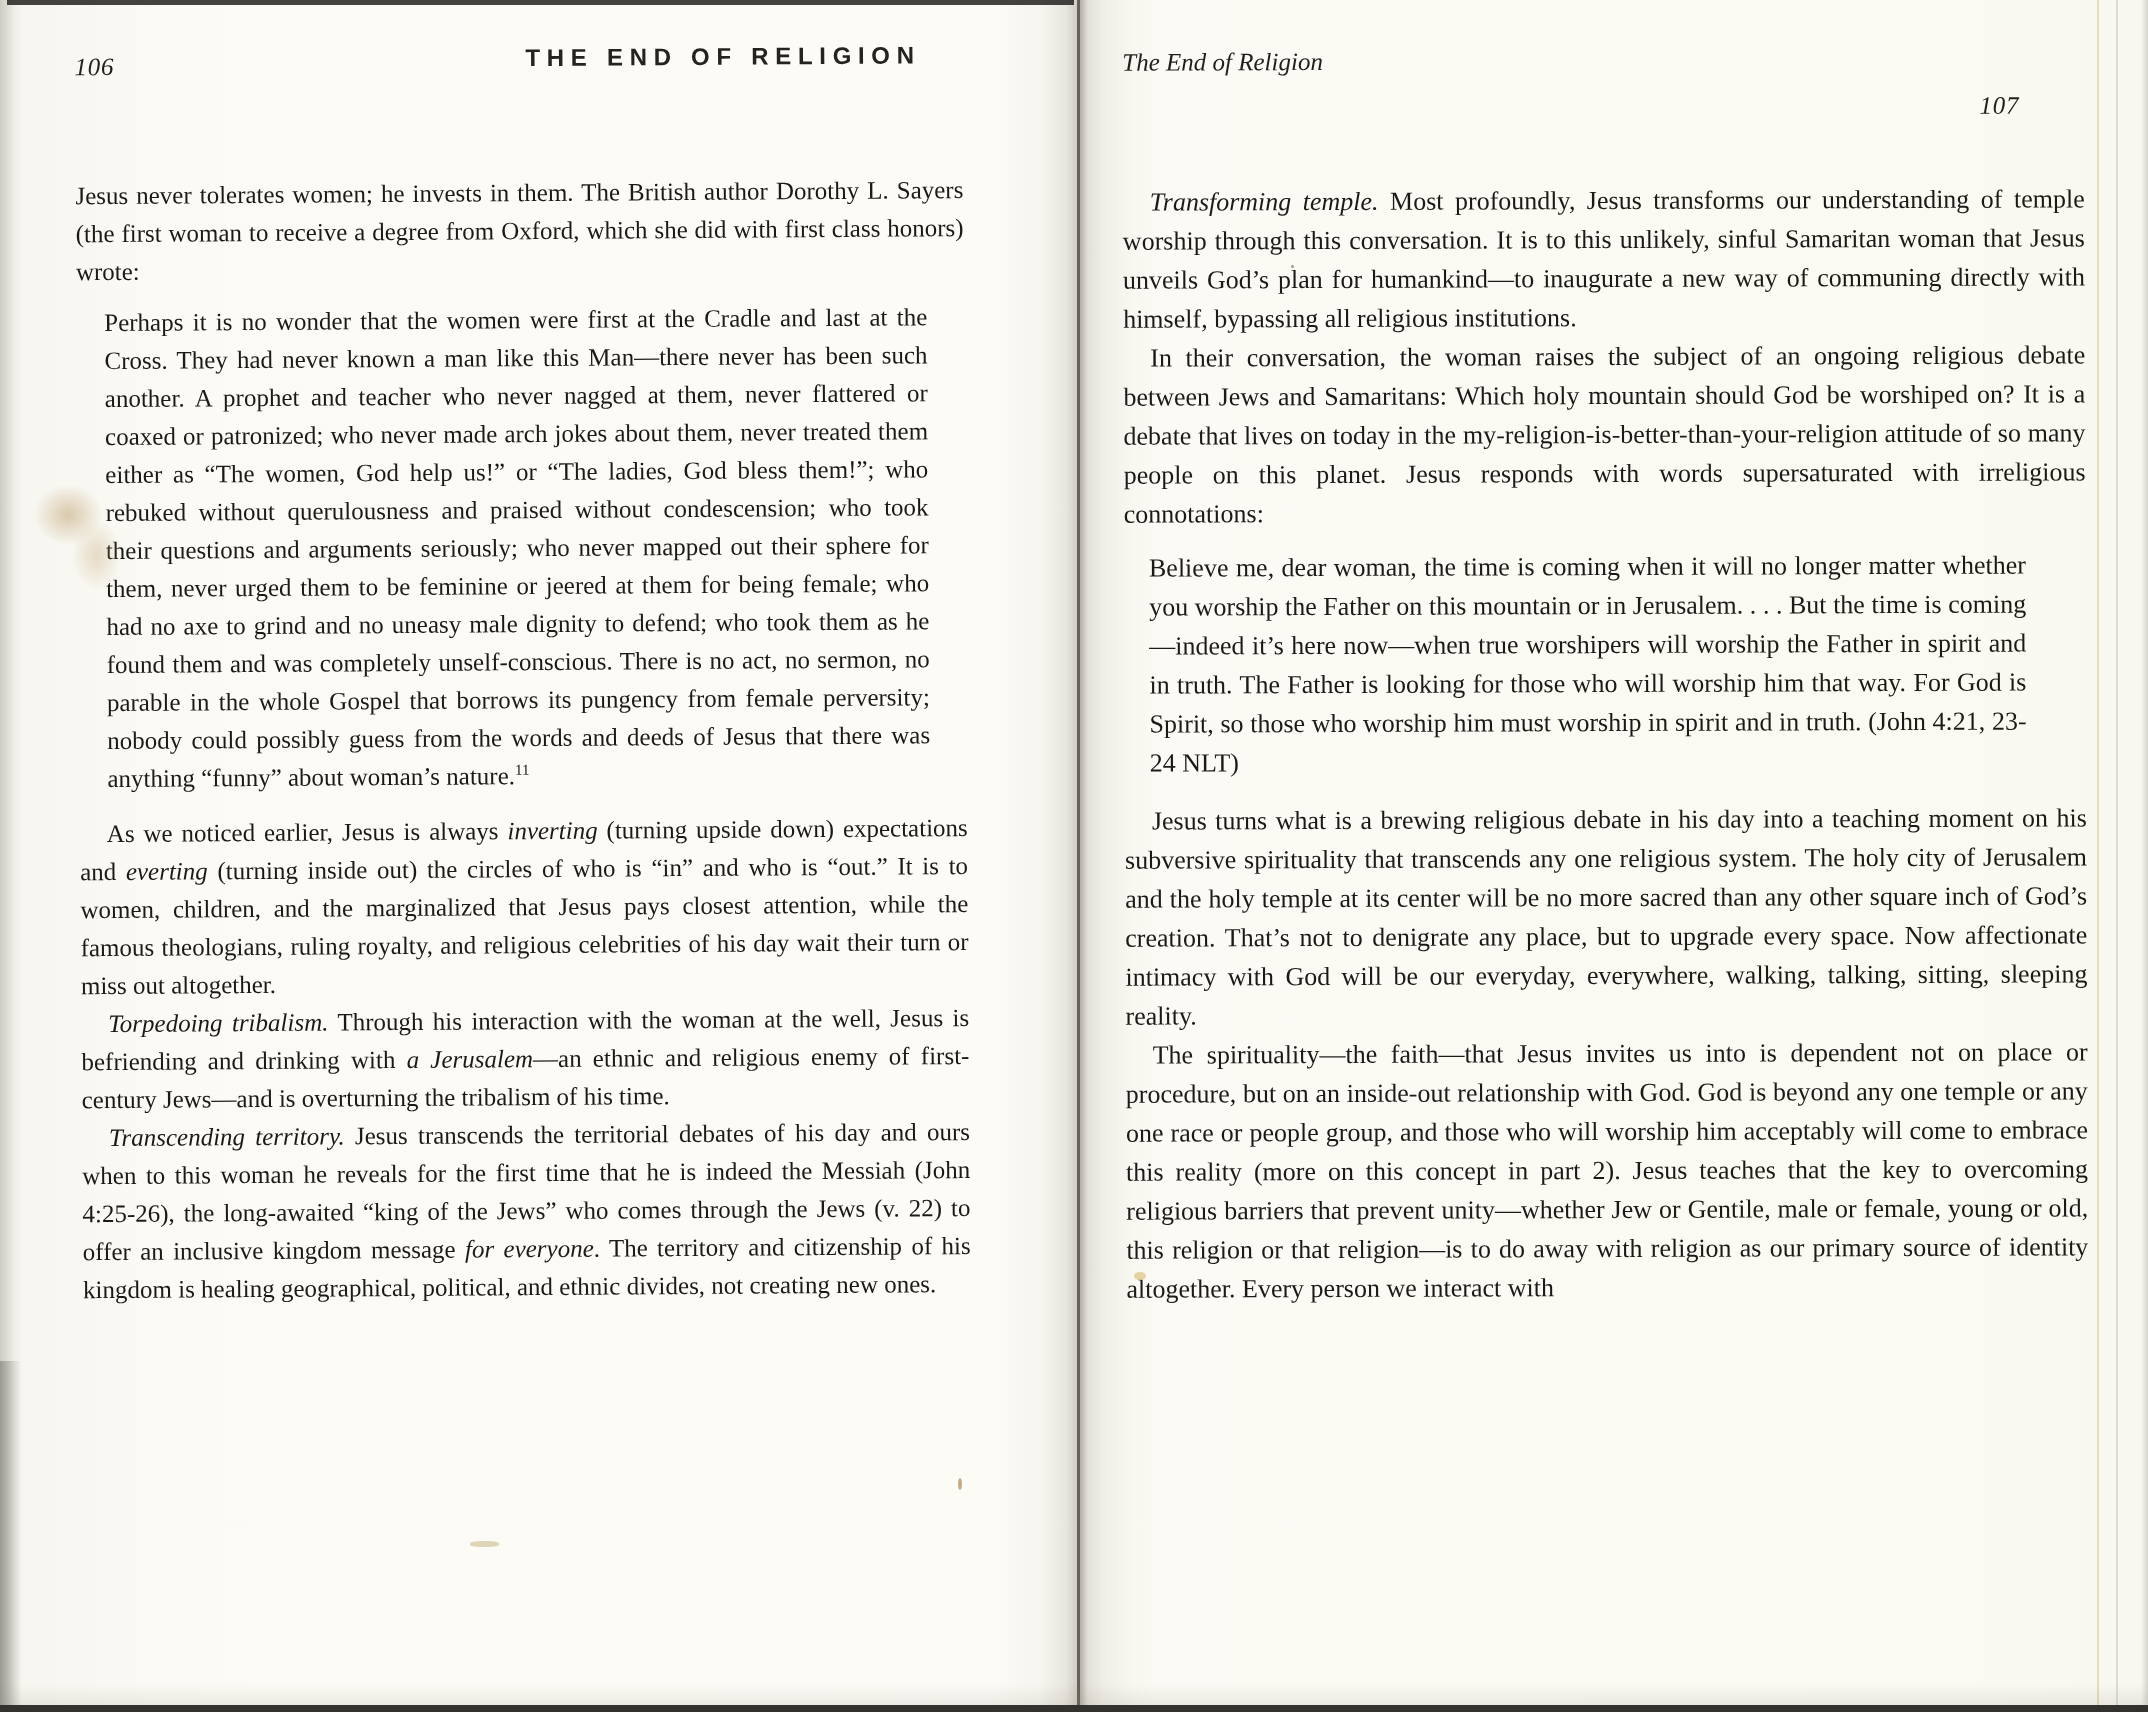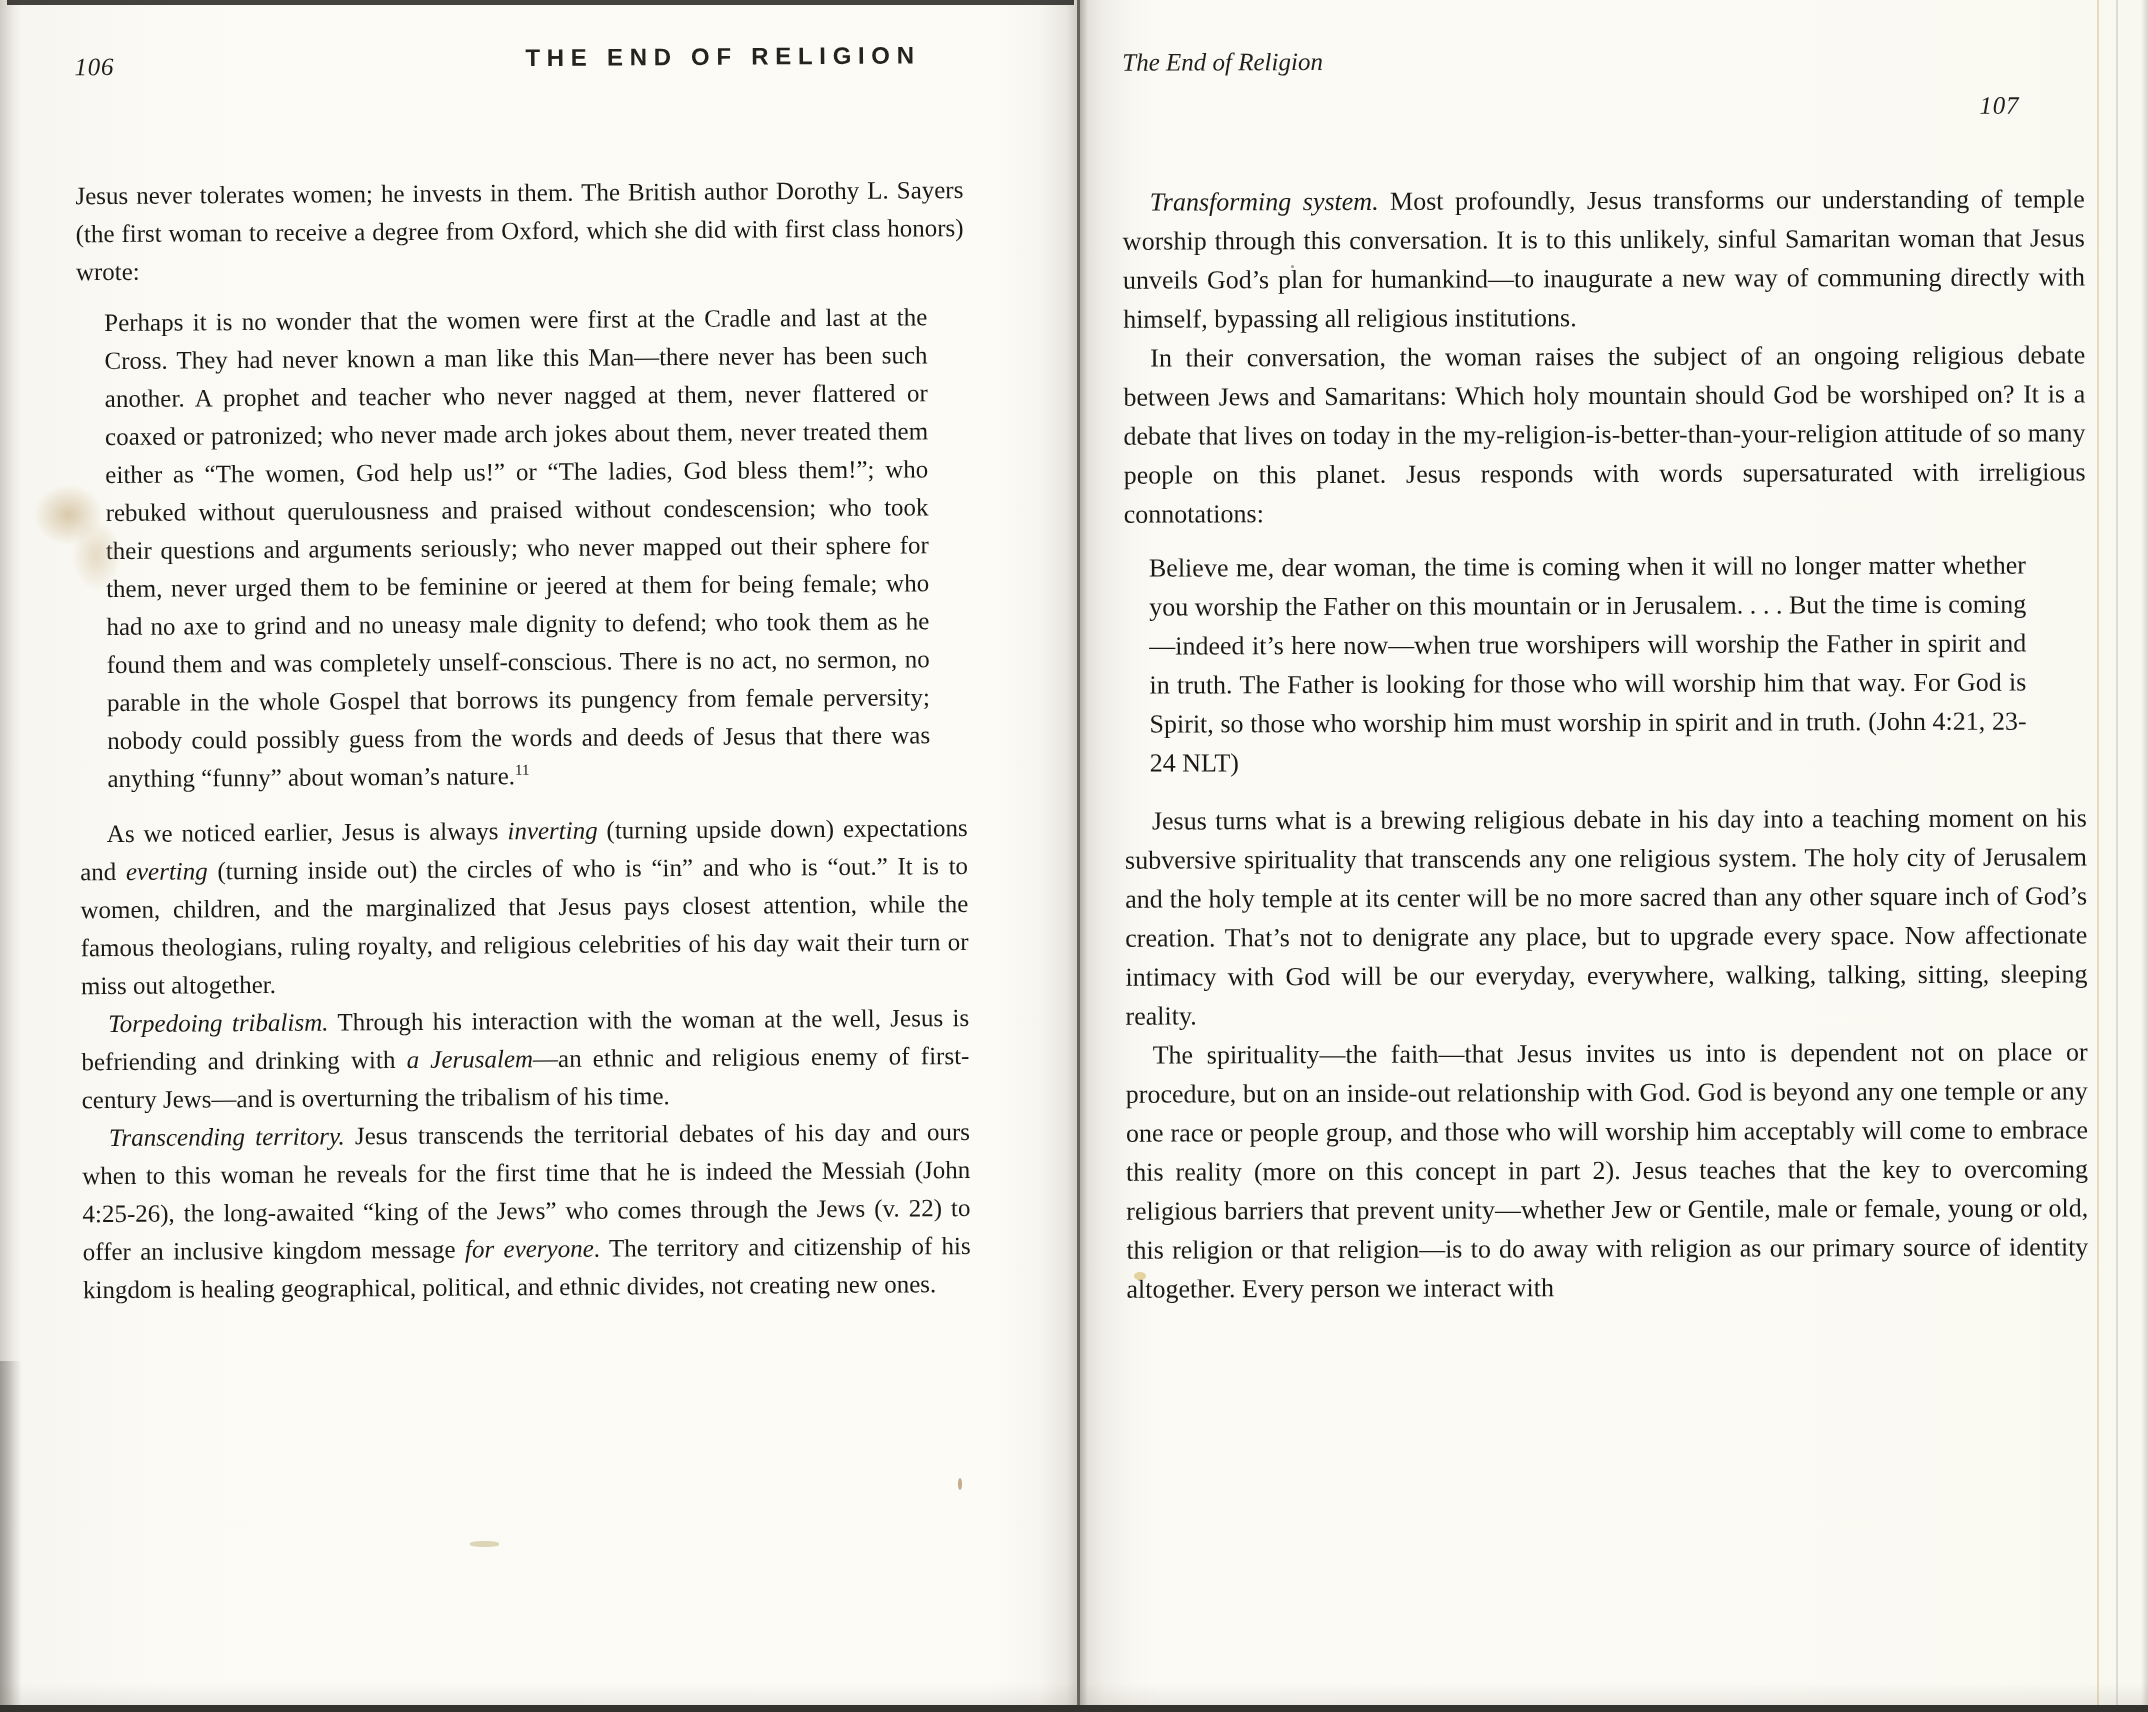--- a/index.html
+++ b/index.html
@@ -96,21 +96,21 @@
   </div>
 
   <div class="page page-right">
     <div class="tilt-r">
       <div class="rp-inner">
         <div class="rp-header">
           <span class="rp-title">The End of Religion</span>
           <span class="folio rp-folio">107</span>
         </div>
         <div class="rp-body">
-            <p class="para indent"><span class="it">Transforming system.</span><span> Most profoundly, Jesus transforms our understanding of temple worship through this conversation. It is to this unlikely, sinful Samaritan woman that Jesus unveils God’s plan for humankind—to inaugurate a new way of communing directly with himself, bypassing all religious institutions.</span></p>
+            <p class="para indent"><span class="it">Transforming temple.</span><span> Most profoundly, Jesus transforms our understanding of temple worship through this conversation. It is to this unlikely, sinful Samaritan woman that Jesus unveils God’s plan for humankind—to inaugurate a new way of communing directly with himself, bypassing all religious institutions.</span></p>
             <p class="para indent"><span>In their conversation, the woman raises the subject of an ongoing religious debate between Jews and Samaritans: Which holy mountain should God be worshiped on? It is a debate that lives on today in the my-religion-is-better-than-your-religion attitude of so many people on this planet. Jesus responds with words supersaturated with irreligious connotations:</span></p>
             <div class="quote"><span>Believe me, dear woman, the time is coming when it will no longer matter whether you worship the Father on this mountain or in Jerusalem. . . . But the time is coming—indeed it’s here now—when true worshipers will worship the Father in spirit and in truth. The Father is looking for those who will worship him that way. For God is Spirit, so those who worship him must worship in spirit and in truth. (John 4:21, 23-24 NLT)</span></div>
             <p class="para indent"><span>Jesus turns what is a brewing religious debate in his day into a teaching moment on his subversive spirituality that transcends any one religious system. The holy city of Jerusalem and the holy temple at its center will be no more sacred than any other square inch of God’s creation. That’s not to denigrate any place, but to upgrade every space. Now affectionate intimacy with God will be our everyday, everywhere, walking, talking, sitting, sleeping reality.</span></p>
             <p class="para indent"><span>The spirituality—the faith—that Jesus invites us into is dependent not on place or procedure, but on an inside-out relationship with God. God is beyond any one temple or any one race or people group, and those who will worship him acceptably will come to embrace this reality (more on this concept in part 2). Jesus teaches that the key to overcoming religious barriers that prevent unity—whether Jew or Gentile, male or female, young or old, this religion or that religion—is to do away with religion as our primary source of identity altogether. Every person we interact with</span></p>
           </div>
       </div>
     </div>
   </div>
 
   <div class="gutter-shadow"></div>

